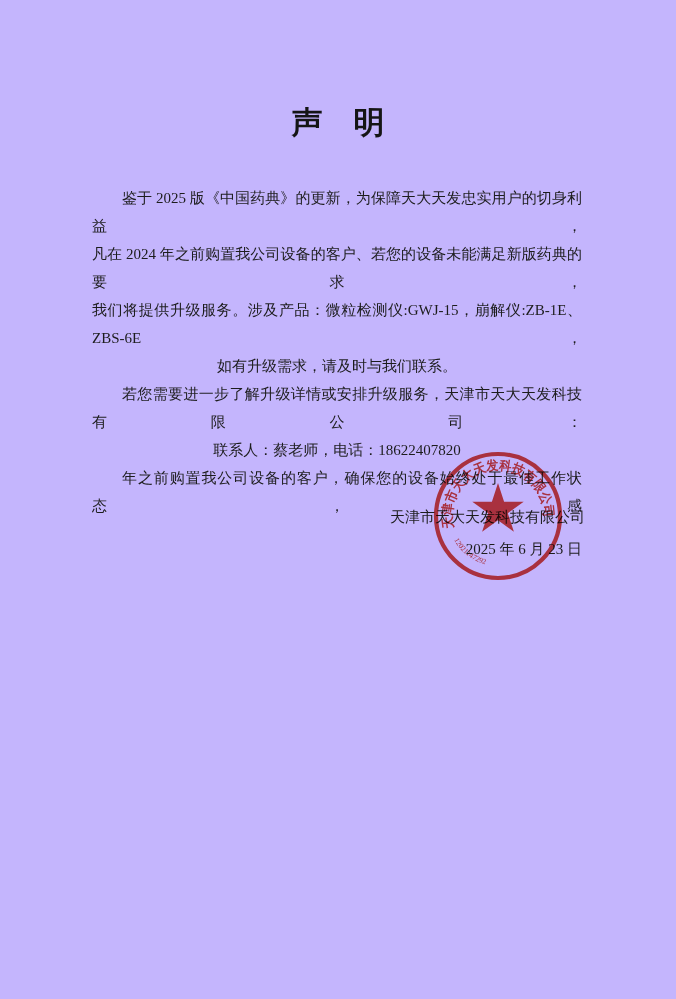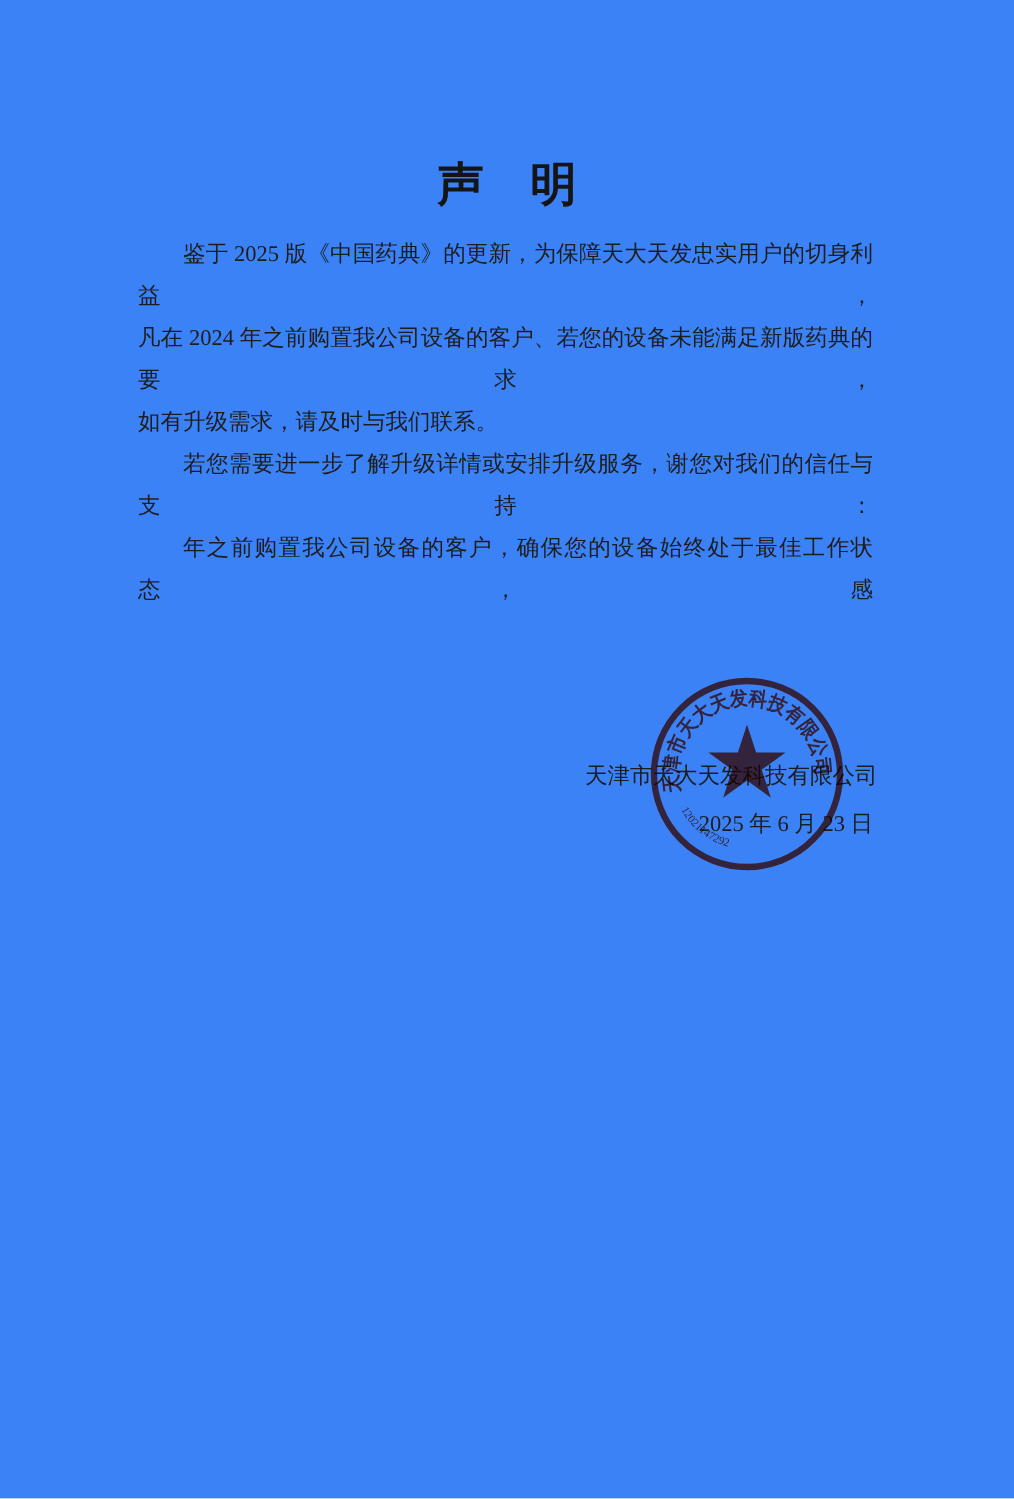--- a/index.html
+++ b/index.html
@@ -4,46 +4,47 @@
 <style>
   html, body {
     margin: 0;
     padding: 0;
     background: #ffffff;
   }
   .page {
     position: relative;
     width: 676px;
     height: 999px;
-    background: #3b82f6;
+    background: #c4b5fd;
     overflow: hidden;
     font-family: "Liberation Serif", "DejaVu Serif", serif;
     color: #1d1d1d;
   }
   .doc-title {
     position: absolute;
     top: 102px;
     left: 0;
     width: 100%;
     text-align: center;
     font-size: 31px;
     font-weight: bold;
     color: #151515;
   }
   .body-block {
     position: absolute;
     left: 92px;
-    top: 156px;
+    top: 184px;
     width: 490px;
     font-size: 15px;
     line-height: 28px;
     color: #1d1d1d;
   }
   .line {
     width: 100%;
+    text-align: center;
   }
   .line.fill {
     text-align: justify;
     text-align-last: justify;
   }
   .line.indent {
     text-indent: 2em;
   }
   .sig-company {
     position: absolute;
@@ -76,22 +77,24 @@
 </head>
 <body>
 
 <div class="page">
 
   <div class="doc-title">声　明</div>
 
   <div class="body-block">
     <div class="line indent fill">鉴于 2025 版《中国药典》的更新，为保障天大天发忠实用户的切身利益，</div>
     <div class="line fill">凡在 2024 年之前购置我公司设备的客户、若您的设备未能满足新版药典的要求，</div>
+    <div class="line fill">我们将提供升级服务。涉及产品：微粒检测仪:GWJ-15，崩解仪:ZB-1E、 ZBS-6E，</div>
     <div class="line">如有升级需求，请及时与我们联系。</div>
-    <div class="line indent fill">若您需要进一步了解升级详情或安排升级服务，谢您对我们的信任与支持：</div>
+    <div class="line indent fill">若您需要进一步了解升级详情或安排升级服务，天津市天大天发科技有限公司：</div>
+    <div class="line">联系人：蔡老师，电话：18622407820</div>
     <div class="line indent fill">年之前购置我公司设备的客户，确保您的设备始终处于最佳工作状态，感</div>
   </div>
 
   <div class="sig-company">天津市天大天发科技有限公司</div>
 
   <div class="sig-date">2025 年 6 月 23 日</div>
 
   <svg class="seal" viewBox="0 0 160 160">
     <defs>
       <path id="arcTop" d="M 35.6 91.9 A 46 46 0 1 1 124.4 91.9" fill="none"></path>

